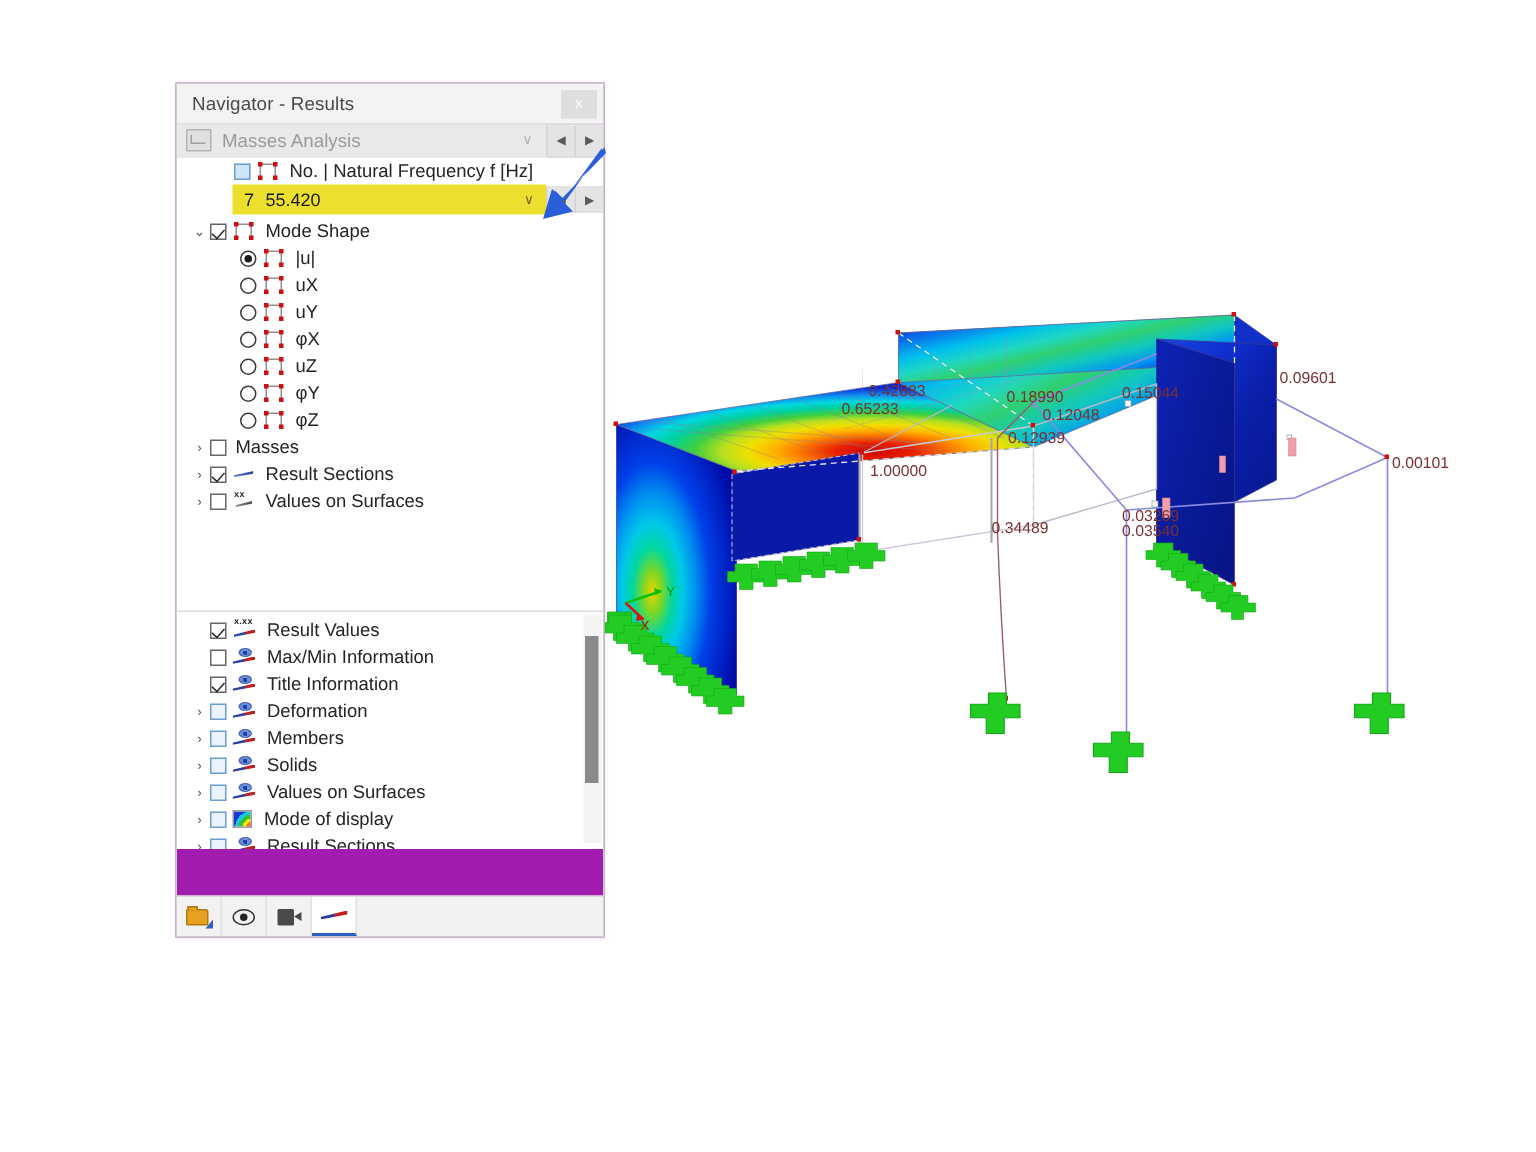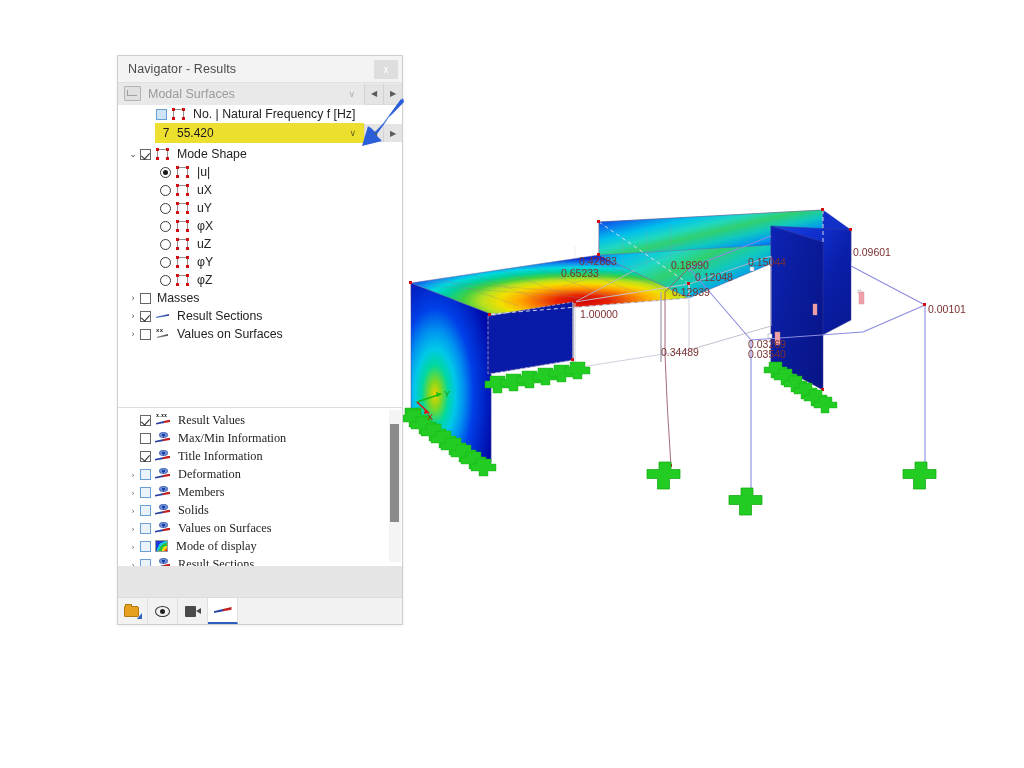--- a/index.html
+++ b/index.html
@@ -6,21 +6,21 @@
   body{
     width:1024px;height:768px;overflow:hidden;background:#ffffff;
     font-family:"Liberation Sans","DejaVu Sans",sans-serif;
     -webkit-font-smoothing:antialiased;
   }
   #root{position:relative;width:1024px;height:768px;}
 
   
   #navigator{
     position:absolute;left:117px;top:55px;width:286px;height:570px;
-    background:#e5e5e5;border:1px solid #cfcfcf;box-sizing:border-box;
+    background:#a21caf;border:1px solid #cfcfcf;box-sizing:border-box;
     box-shadow:0 1px 3px rgba(0,0,0,.08);
   }
   .nav-titlebar{
     height:27px;background:#f3f3f3;border-bottom:1px solid #e2e2e2;
     display:flex;align-items:center;padding:0 4px 0 10px;box-sizing:border-box;
   }
   .nav-title{font-size:12.5px;color:#4a4a4a;flex:1;letter-spacing:.1px;}
   .nav-close{
     width:24px;height:19px;background:#dedede;color:#ffffff;font-size:10px;
     display:flex;align-items:center;justify-content:center;border:none;
@@ -105,21 +105,21 @@
   }
   .ico-vs:after{
     content:"";position:absolute;left:2px;top:6px;width:11px;height:4px;
     background:linear-gradient(100deg,#8f8f8f,#4a4a4a);
     clip-path:polygon(0 70%,100% 0,100% 45%,0 100%);
   }
   .tlabel{margin-left:2px;white-space:nowrap;}
 
   
   .lowerwrap{background:#ffffff;height:auto;position:relative;}
-  .llist{background:#ffffff;padding-top:3px;box-sizing:border-box;height:158px;overflow:hidden;font-family:Liberation Serif, serif;}
+  .llist{background:#ffffff;padding-top:3px;box-sizing:border-box;height:158px;overflow:hidden;}
   .lrow{height:18px;display:flex;align-items:center;font-size:12.3px;color:#242424;}
   
   .ico-xv{width:16px;height:13px;flex:none;margin-right:5px;position:relative;}
   .ico-xv .t{position:absolute;left:1px;top:-2px;font-size:6px;font-weight:bold;color:#1b1b1b;letter-spacing:.2px;}
   .ico-xv .s{
     position:absolute;left:1px;top:6px;width:14px;height:5px;
     background:linear-gradient(100deg,#2b3fa0 0 55%,#c02020 55% 100%);
     clip-path:polygon(0 72%,100% 0,100% 48%,0 100%);
   }
   
@@ -491,21 +491,21 @@
   <div id="navigator">
 
     <div class="nav-titlebar">
       <div class="nav-title">Navigator - Results</div>
       <div class="nav-close">x</div>
     </div>
 
     <div class="combo-row">
       <div class="combo-main">
         <span class="ico-ma"></span>
-        <span class="combo-label">Modal Surfaces</span>
+        <span class="combo-label">Masses Analysis</span>
         <span class="chev">∨</span>
       </div>
       <div class="spin">◀</div>
       <div class="spin">▶</div>
     </div>
 
     <div class="tree">
 
       <div class="trow" style="padding-left:24px">
         <span class="twist none">›</span>

